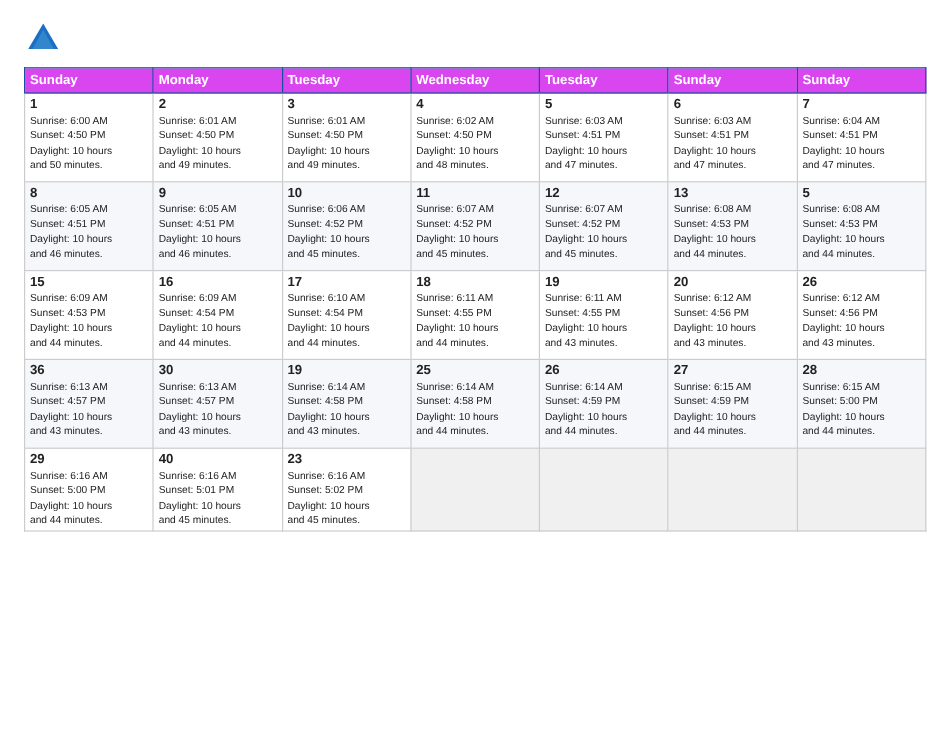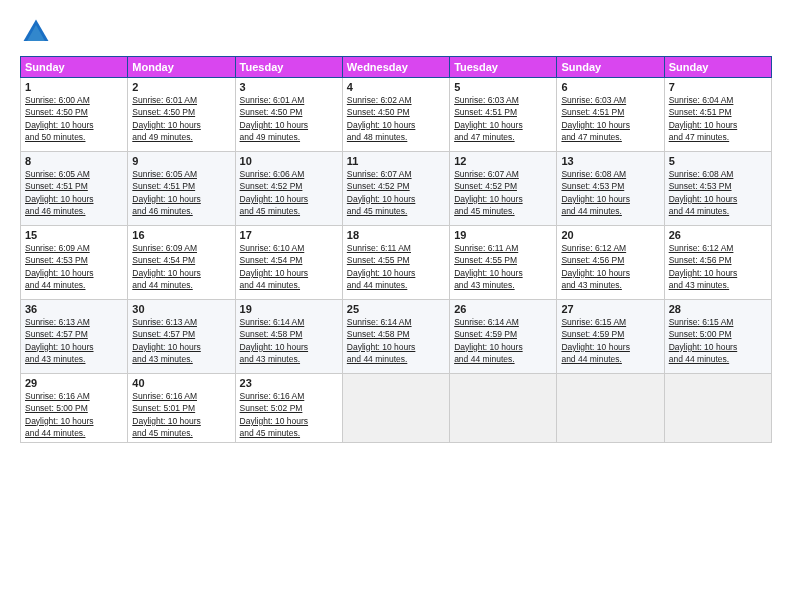--- a/index.html
+++ b/index.html
@@ -87,21 +87,20 @@
     .day-num {
       font-size: 11px;
       font-weight: bold;
       display: block;
       margin-bottom: 1px;
     }
     .day-info {
       font-size: 8.5px;
       line-height: 1.45;
       color: #222;
-      text-decoration: underline;
     }
     .empty-cell {
       background: #f0f0f0 !important;
     }
     .last-row td {
       height: 68px;
     }
   </style>
 </head>
 <body>

